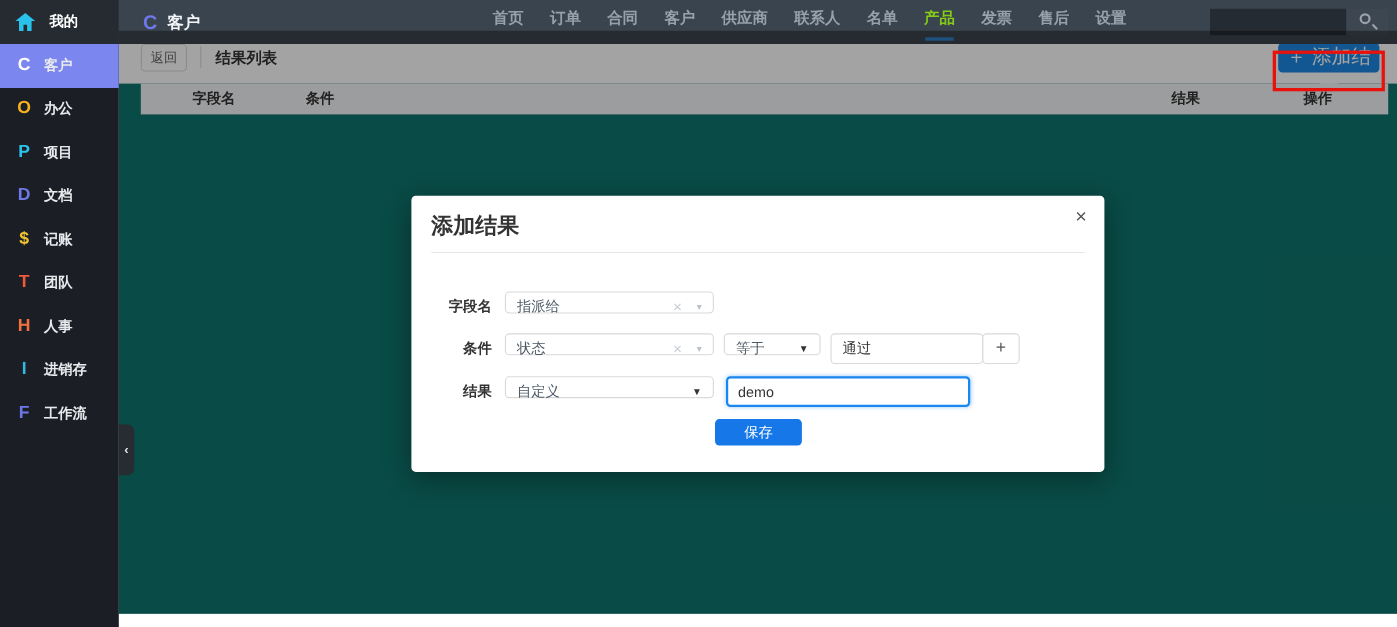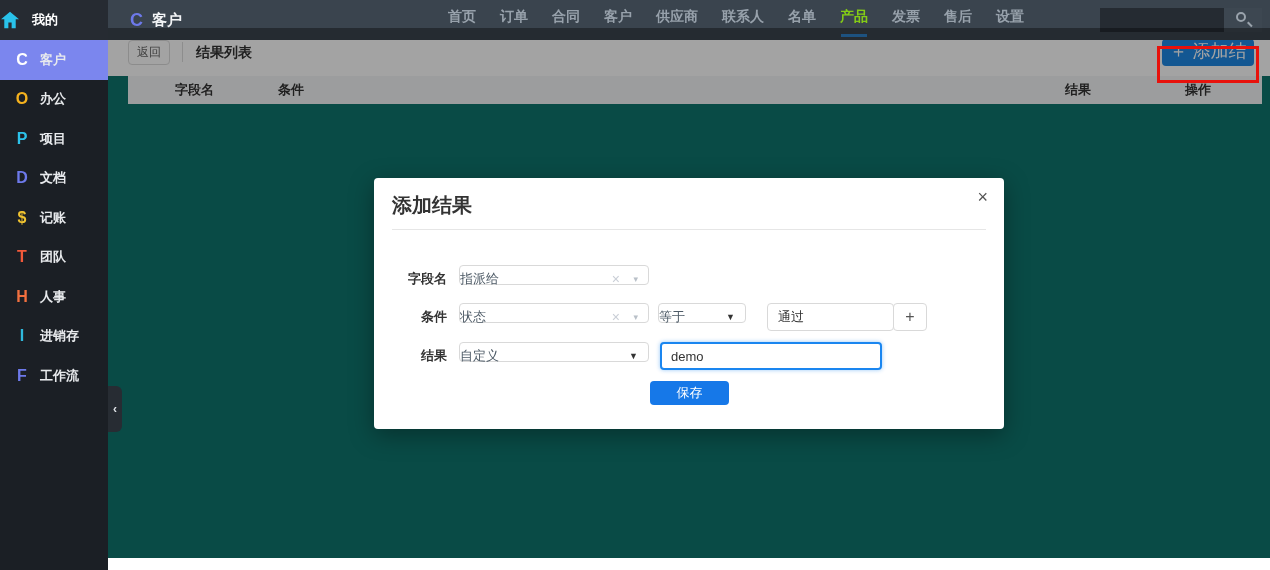--- a/index.html
+++ b/index.html
@@ -1,21 +1,21 @@
 <!DOCTYPE html>
 <html><head>
 <meta charset="utf-8">
 <style>
   * { margin:0; padding:0; box-sizing:border-box; }
   html,body { width:1270px; height:570px; overflow:hidden; }
   body { font-family:"Liberation Sans","DejaVu Sans",sans-serif; position:relative; background:#fff; }
 
   
   .sidebar { position:absolute; left:0; top:0; width:108px; height:570px; background:#1b1f25; z-index:10; }
-  .side-top { height:40px; background:#262b32; display:flex; align-items:center; }
+  .side-top { height:40px; background:#262b32; display:flex; align-items:center; padding-left:13px; }
   .side-top .home-svg { width:20px; height:18px; }
   .side-top .lbl { color:#fff; font-size:13px; font-weight:bold; margin-left:12px; }
   .side-item { height:39.5px; display:flex; align-items:center; padding-left:13px; cursor:pointer; }
   .side-item .ic { width:18px; text-align:center; font-size:16px; font-weight:bold; }
   .side-item .lbl { color:#e8eaed; font-size:13px; font-weight:bold; margin-left:9px; }
   .side-item.active { background:#7b86ee; }
   .side-item.active .ic { color:#fff; }
   .ic-c { color:#fff; } .ic-o { color:#f5b21e; } .ic-p { color:#2cc2ea; } .ic-d { color:#6d79ea; }
   .ic-s { color:#f0c330; } .ic-t { color:#f2593a; } .ic-h { color:#f2703f; } .ic-i { color:#2fb9dd; }
   .ic-f { color:#6d79ea; }
@@ -66,29 +66,29 @@
   .modal { position:absolute; left:374px; top:178px; width:630px; height:251px; background:#fff;
     border-radius:4px; box-shadow:0 6px 24px rgba(0,0,0,0.35); z-index:60; }
   .modal-title { position:absolute; left:18px; top:14px; font-size:20px; font-weight:bold; color:#333; }
   .modal-close { position:absolute; right:16px; top:10px; font-size:18px; color:#555; cursor:pointer; line-height:1; }
   .modal-divider { position:absolute; left:18px; right:18px; top:51px; border-bottom:1px solid #e6e6e6; }
   .m-row { position:absolute; left:0; width:100%; height:28px; }
   .m-row .flabel { position:absolute; left:0; top:0; width:73px; line-height:28px; text-align:right;
     font-size:13px; font-weight:bold; color:#333; }
   .row-1 { top:87px; } .row-2 { top:125px; } .row-3 { top:164px; }
   .sel { position:absolute; top:0; height:20px; border:1px solid #d9d9d9; border-radius:4px; background:#fff;
-    font-size:13px; color:#4d5a66; line-height:26px; cursor:pointer; }
+    font-size:13px; color:#4d5a66; line-height:26px; padding-left:10px; cursor:pointer; }
   .sel-wide { left:85px; width:190px; }
   .sel .clear { position:absolute; right:28px; top:0; line-height:26px; color:#c9ced6; font-size:14px; cursor:pointer; }
   .sel .caret-lt { position:absolute; right:10px; top:0; line-height:26px; color:#b9c0c8; font-size:9px; }
   .sel .caret-dk { position:absolute; right:10px; top:0; line-height:26px; color:#333; font-size:9px; }
   .sel-op { left:284px; width:88px; }
   .inp { position:absolute; top:0; height:28px; border:1px solid #d9d9d9; border-radius:4px; font-size:13px;
     color:#333; padding:0 10px; outline:none; }
-  .inp-pass { left:393px; width:127px; }
+  .inp-pass { left:381px; width:139px; }
   .btn-plus { position:absolute; left:519px; top:0; width:34px; height:28px; background:#fff;
     border:1px solid #d9d9d9; border-radius:4px; color:#555; font-size:16px; line-height:26px; cursor:pointer; }
   .inp-demo { left:286px; width:222px; border:2px solid #1a86f0; padding:0 9px;
     box-shadow:0 0 4px rgba(26,134,240,0.45); }
   .btn-save { position:absolute; left:276px; top:203px; width:79px; height:24px; background:#1678e8;
     border:none; border-radius:4px; color:#fff; font-size:13px; cursor:pointer; }
 </style>
 </head>
 <body>
 

